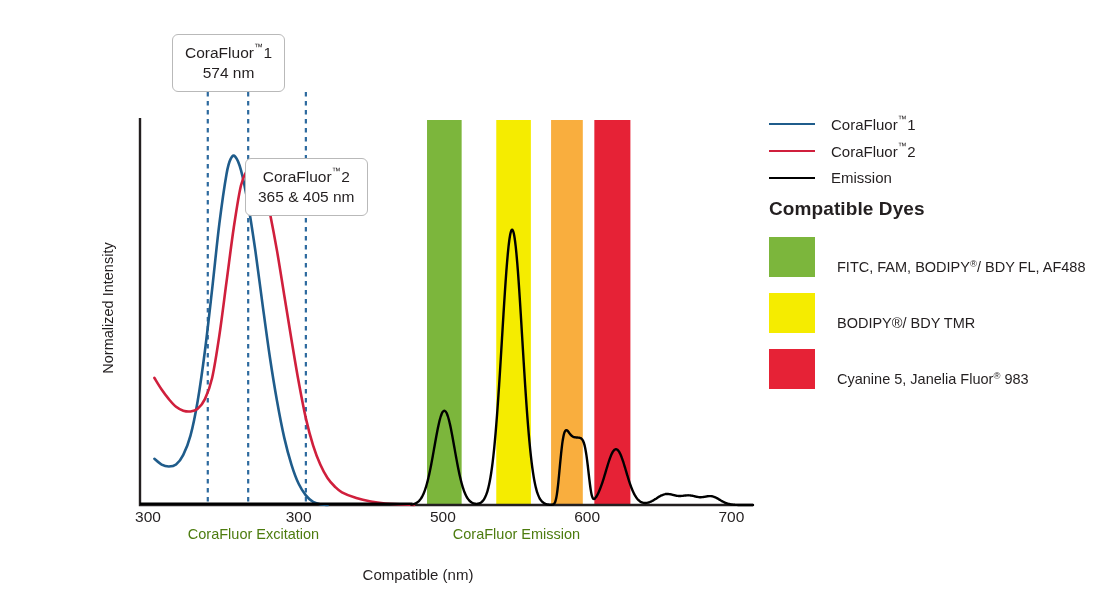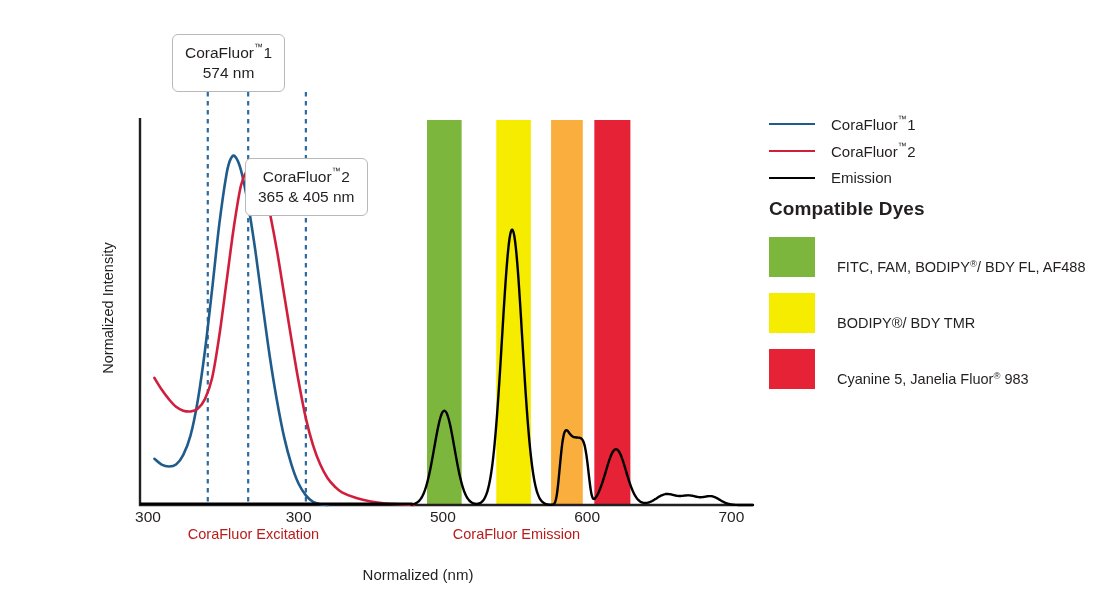--- a/index.html
+++ b/index.html
@@ -12,21 +12,21 @@
   .callout{position:absolute;border:1px solid #b9b9b9;border-radius:6px;background:#fff;
            text-align:center;line-height:1.28;color:#231f20;font-size:15.5px;
            padding:7px 12px 8px 12px;white-space:nowrap;}
   #callout-1{left:134px;top:34px;}
   #callout-2{left:207px;top:158px;}
   .callout .ln{display:block;}
   .tm{font-size:9px;vertical-align:8px;letter-spacing:.5px;}
 
   
   .tick{position:absolute;font-size:15.5px;color:#231f20;text-align:center;width:60px;}
-  .axgroup{position:absolute;font-size:14.5px;color:#b91c1c;text-align:center;}
+  .axgroup{position:absolute;font-size:14.5px;color:#4d7c0f;text-align:center;}
   #xaxis-title{position:absolute;left:0;top:566px;width:760px;text-align:center;
                font-size:15px;color:#231f20;}
   #yaxis-title{position:absolute;left:-30px;top:300px;width:200px;text-align:center;
                font-size:14.5px;color:#231f20;transform:rotate(-90deg);}
 
   
   #legend{position:absolute;left:731px;top:110px;width:370px;}
   .leg-row{display:flex;align-items:center;height:27px;}
   .leg-swatch{width:46px;height:0;border-top-width:2.6px;border-top-style:solid;margin-right:16px;flex:0 0 46px;}
   .leg-label{font-size:15px;color:#231f20;}
@@ -73,21 +73,21 @@
       <div class="tick" style="left: 80px; top: 508px;">300</div>
       <div class="tick" style="left: 230.659px; top: 508px;">300</div>
       <div class="tick" style="left: 374.894px; top: 508px;">500</div>
       <div class="tick" style="left: 519.129px; top: 508px;">600</div>
       <div class="tick" style="left: 663.365px; top: 508px;">700</div>
     </div>
 
   <div class="axgroup" id="grp-exc" style="left:143px;top:526px;width:145px;">CoraFluor Excitation</div>
   <div class="axgroup" id="grp-emi" style="left:406px;top:526px;width:145px;">CoraFluor Emission</div>
 
-  <div id="xaxis-title">Normalized (nm)</div>
+  <div id="xaxis-title">Compatible (nm)</div>
   <div id="yaxis-title">Normalized Intensity</div>
 
   <div id="legend">
       <div class="leg-row">
         <span class="leg-swatch" style="border-top-color: rgb(31, 92, 139);"></span>
         <span class="leg-label"><span>CoraFluor</span><span class="tm">™</span><span>1</span></span>
       </div>
       <div class="leg-row">
         <span class="leg-swatch" style="border-top-color: rgb(208, 31, 60);"></span>
         <span class="leg-label"><span>CoraFluor</span><span class="tm">™</span><span>2</span></span>

